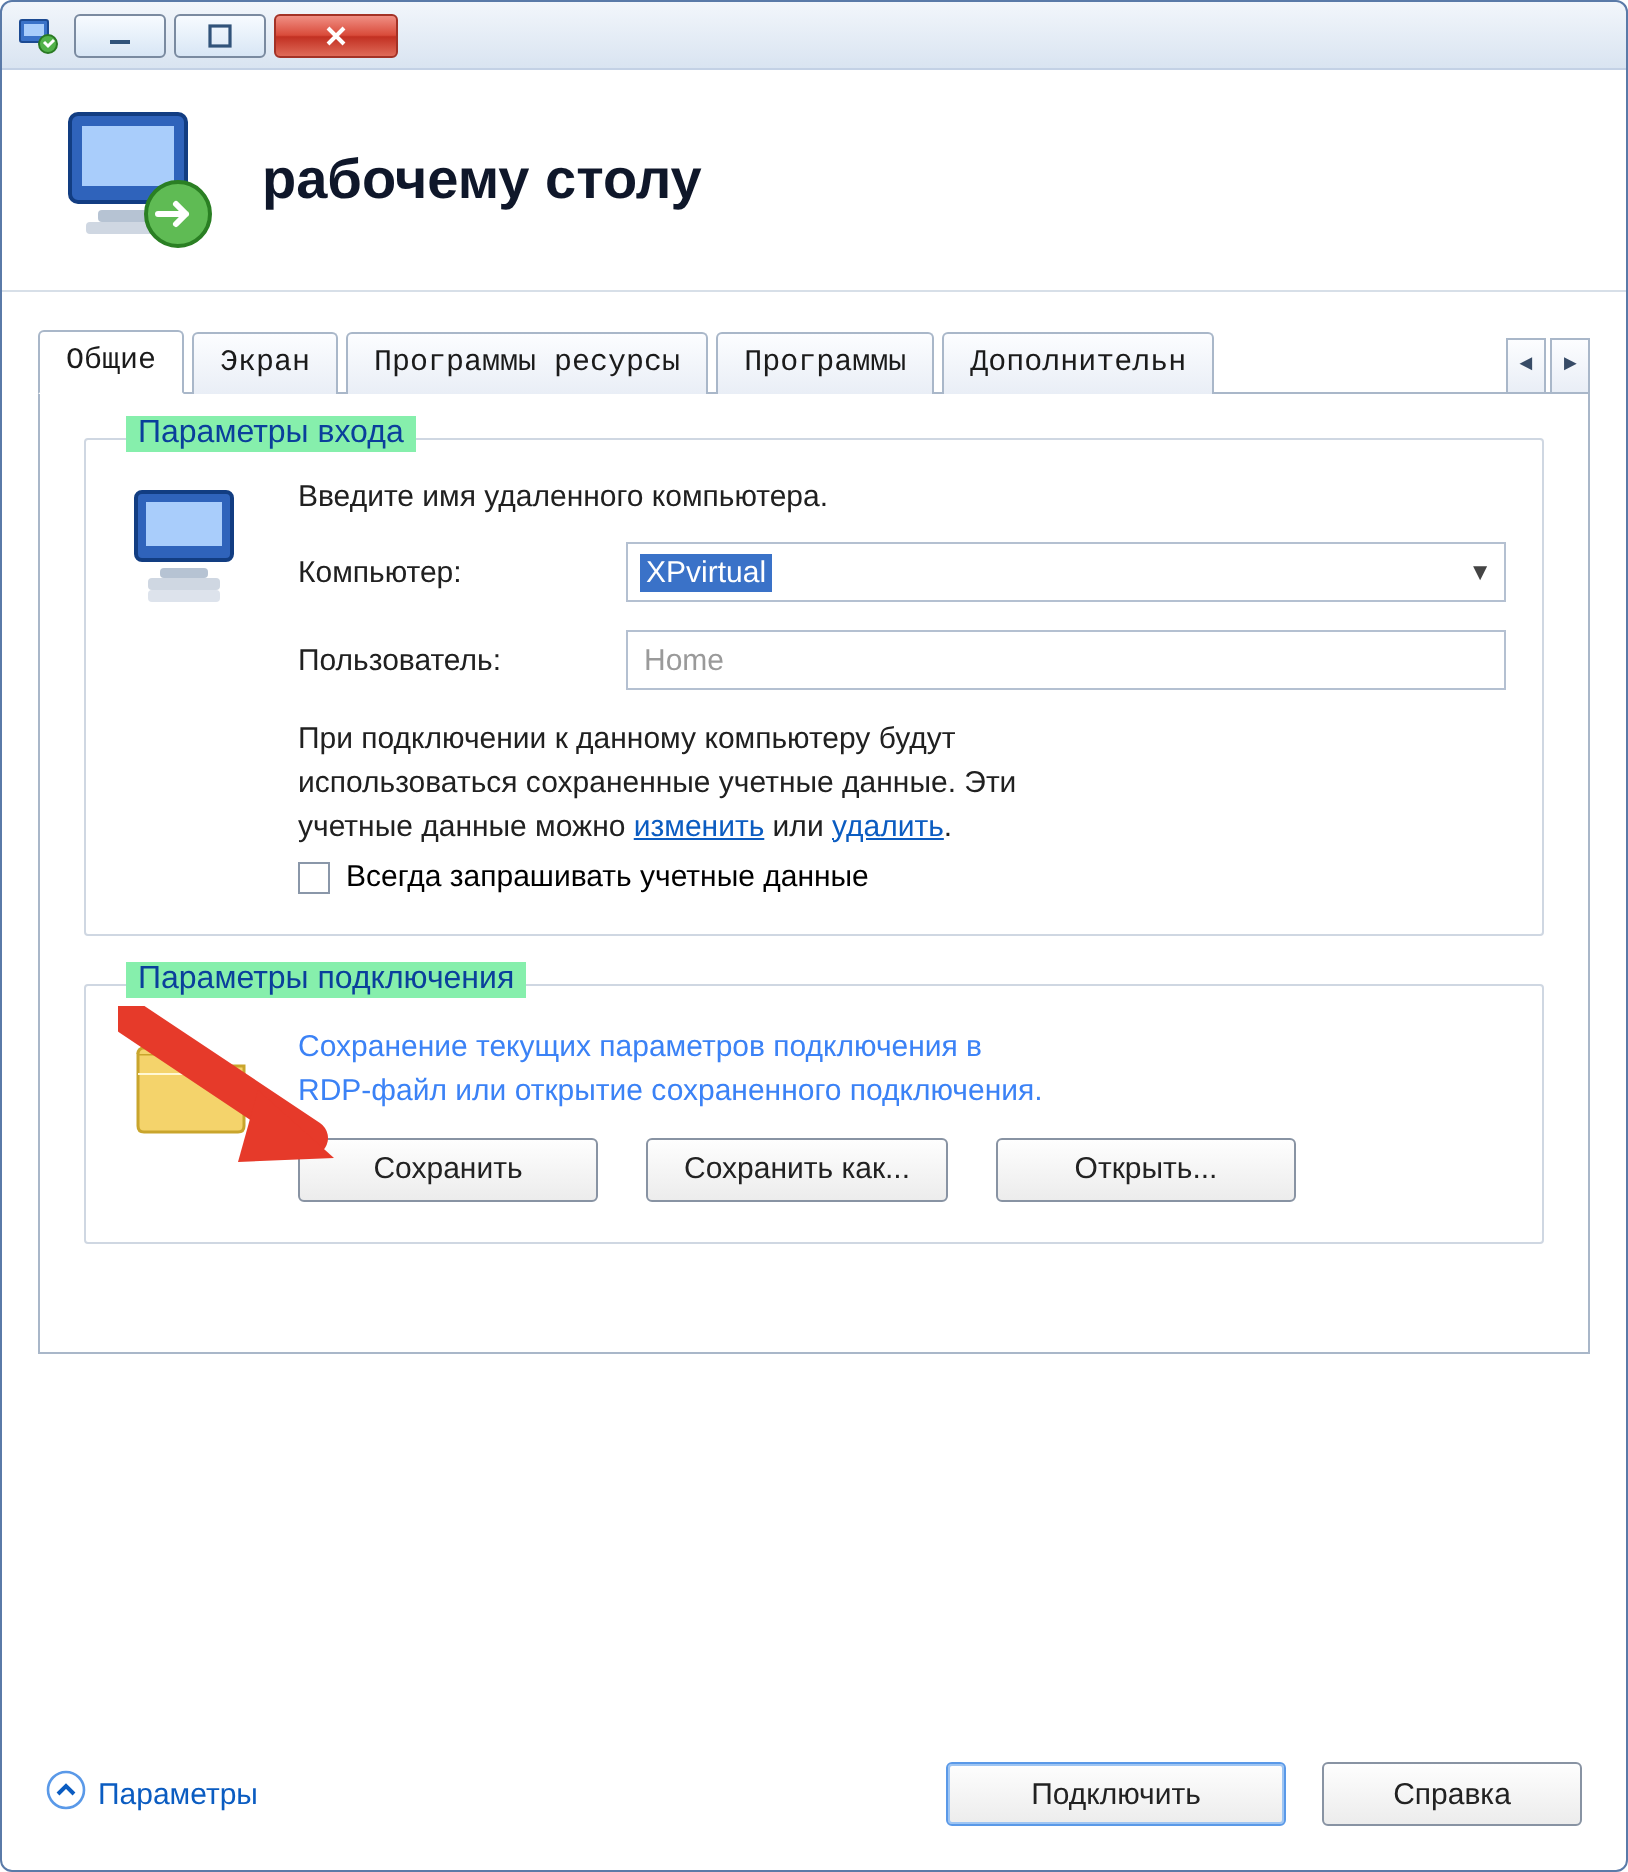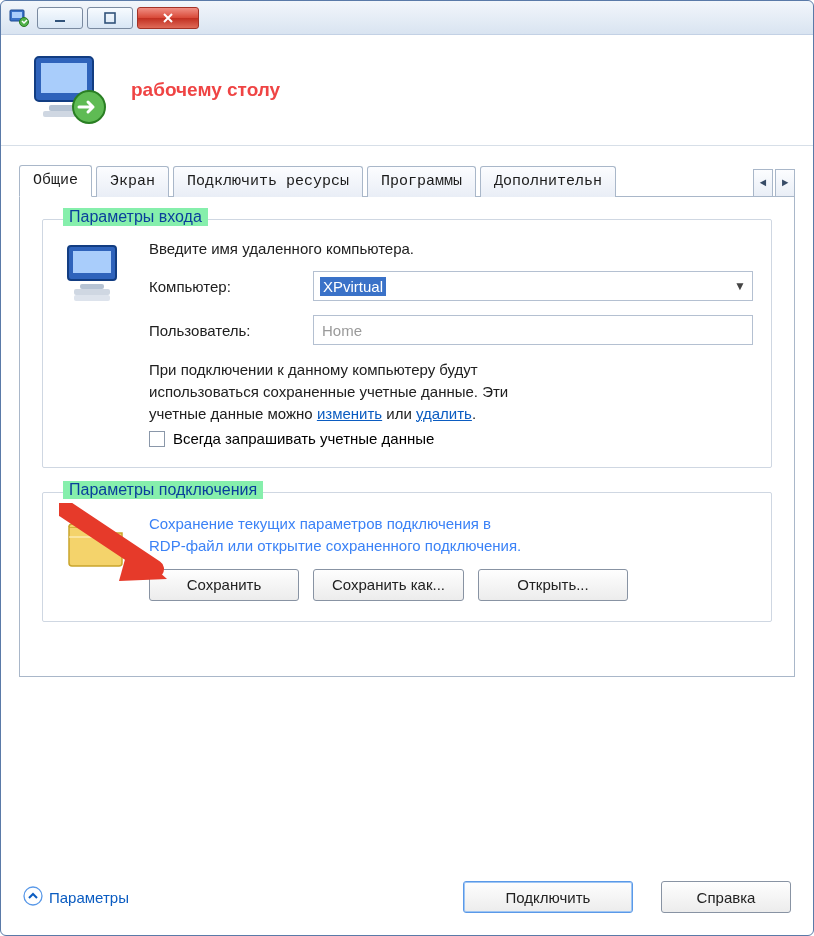--- a/index.html
+++ b/index.html
@@ -59,21 +59,21 @@
   .banner {
     display: flex;
     align-items: center;
     gap: 18px;
     padding: 14px 24px 12px 28px;
     background: #fff;
     border-bottom: 1px solid #d7dfe8;
   }
   .banner-icon { width: 84px; height: 84px; flex: 0 0 auto; display:flex; align-items:center; justify-content:center; }
   .banner-text .line1 { color: #0a3f9b; font-size: 24px; font-weight: 400; }
-  .banner-text .line2 { color: #ef4444; font-size: 19px; font-weight: 700; margin-top: -2px; }
+  .banner-text .line2 { color: #0f172a; font-size: 28px; font-weight: 700; margin-top: -2px; }
 
   
   .tab-area { padding: 18px 18px 0 18px; }
   .tabs { display: flex; align-items: flex-end; gap: 4px; border-bottom: 1px solid #a9b7c9; position: relative; font-family: Liberation Mono, monospace; }
   .tab {
     padding: 6px 13px 7px 13px;
     border: 1px solid #a9b7c9;
     border-bottom: none;
     border-top-left-radius: 3px;
     border-top-right-radius: 3px;
@@ -152,39 +152,39 @@
   .credtext a { color: #0b5cc1; text-decoration: underline; cursor: pointer; }
 
   .chk-row { display: flex; align-items: center; gap: 8px; margin-top: 6px; }
   .chk {
     width: 16px; height: 16px;
     border: 1px solid #8a97a9; background: #fff;
   }
 
   .conntext { color: #3b82f6; line-height: 1.45; max-width: 560px; }
 
-  .btn-row { display:flex; gap: 14px; margin-top: 12px; }
+  .btn-row { display:flex; gap: 24px; margin-top: 12px; }
   .btn {
     height: 32px;
     padding: 0 18px;
     min-width: 150px;
     display:flex; align-items:center; justify-content:center;
     border: 1px solid #8893a3;
     border-radius: 3px;
     background: linear-gradient(#fefefe, #ececec);
     color: #222;
     font-size: 15px;
   }
 
   
   .footer {
     margin-top: auto;
     display: flex;
     align-items: center;
-    gap: 28px;
+    gap: 18px;
     padding: 16px 22px 22px 22px;
   }
   .footer .opt-toggle { display:flex; align-items:center; gap:6px; color:#0b5cc1; cursor:pointer; }
   .footer .opt-toggle .tri { color:#0b5cc1; }
   .footer .opt-label { color:#0b5cc1; }
   .footer .spacer { flex:1; }
   .btn.default {
     border: 1px solid #5a99e8;
     box-shadow: 0 0 0 1px #9ec5f3 inset;
     min-width: 170px;
@@ -244,21 +244,21 @@
     </span>
     <div class="banner-text">
       <div class="line2">рабочему столу</div>
     </div>
   </div>
 
   <div class="tab-area">
     <div class="tabs">
       <div class="tab active">Общие</div>
       <div class="tab">Экран</div>
-      <div class="tab">Подключить ресурсы</div>
+      <div class="tab">Программы ресурсы</div>
       <div class="tab">Программы</div>
       <div class="tab">Дополнительн</div>
       <div class="tab-scroll">
         <div class="sbtn">◄</div>
         <div class="sbtn">►</div>
       </div>
     </div>
 
     <div class="panel">
 

